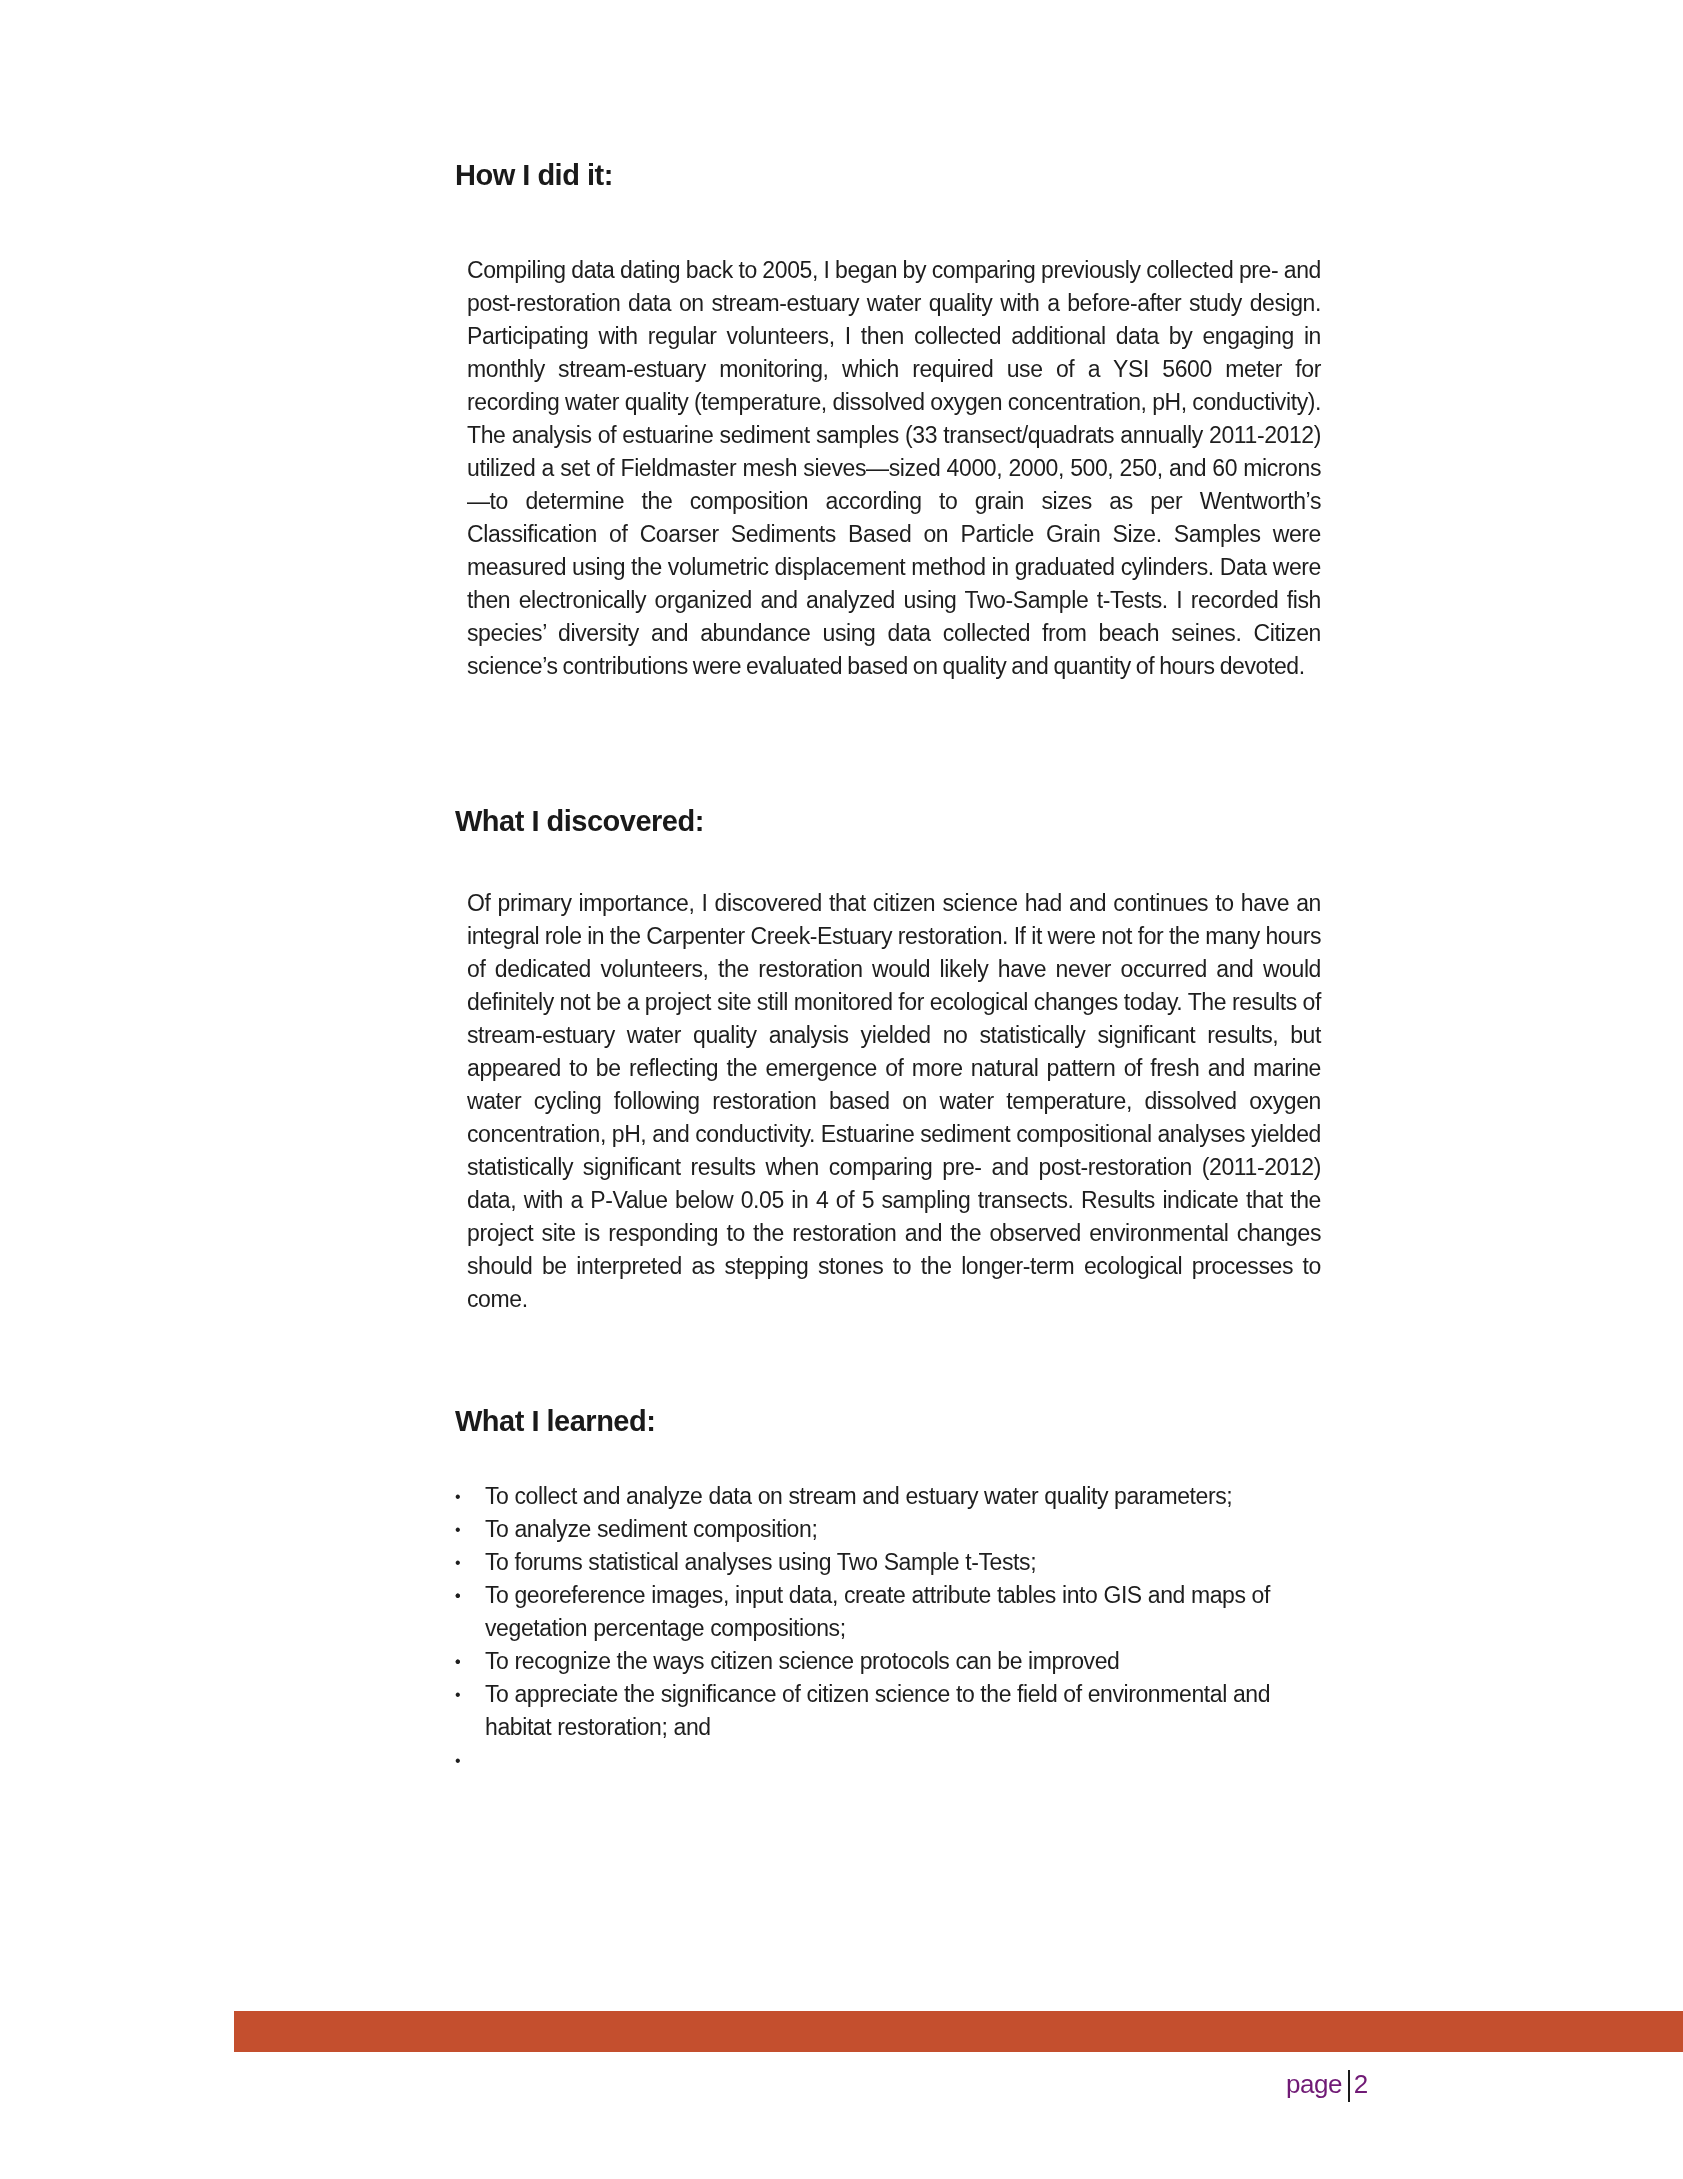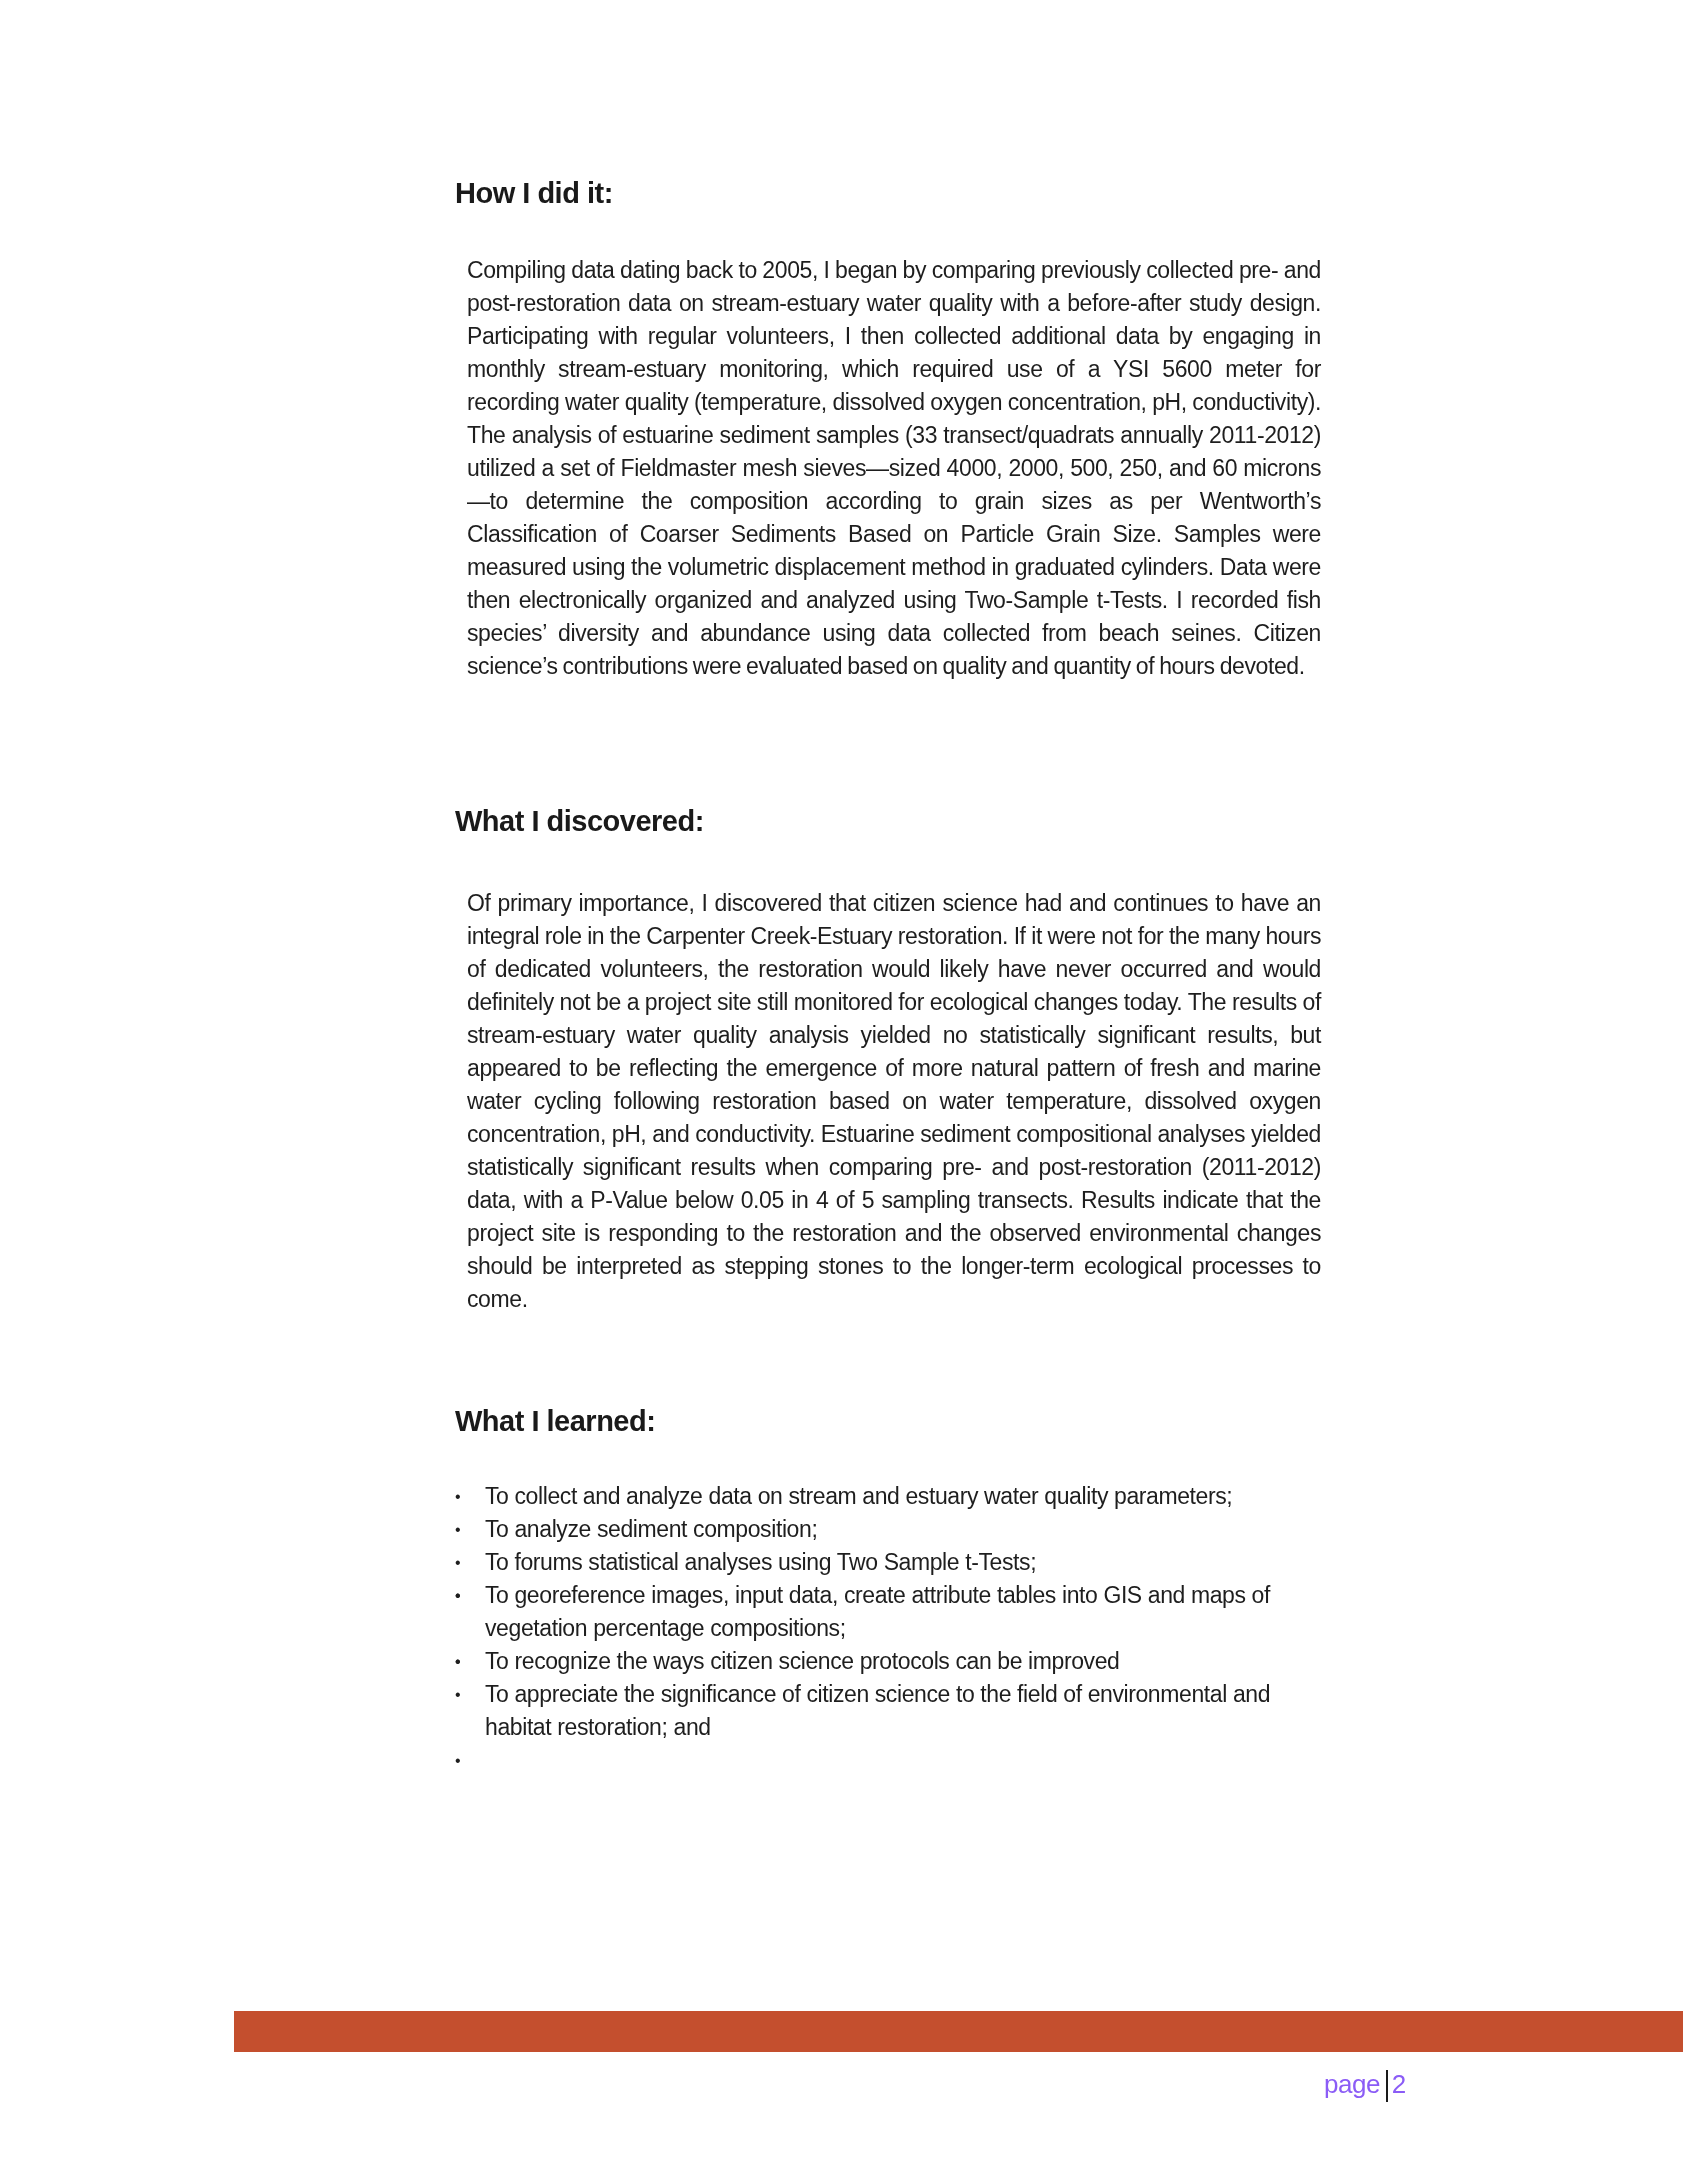--- a/index.html
+++ b/index.html
@@ -7,28 +7,28 @@
          font-family:"Liberation Sans", "DejaVu Sans", sans-serif; color:#1e1e1e; }
   .content { position:absolute; left:455px; width:854px; top:0; }
   h2 { position:absolute; left:0; margin:0; font-size:29px; font-weight:bold; letter-spacing:-0.5px; color:#1a1a1a; line-height:34px; }
   p.body { position:absolute; left:0; width:854px; margin:12px; font-size:23px; line-height:33px;
            text-align:justify; letter-spacing:-0.4px; word-spacing:-1px; }
   ul.learned { position:absolute; left:0; width:854px; margin:0; padding:0; list-style:none;
                font-size:23px; line-height:33px; letter-spacing:-0.4px; }
   ul.learned li { position:relative; padding-left:30px; }
   ul.learned li .bullet { position:absolute; left:0; top:0; font-size:16px; }
   .bar { position:absolute; left:234px; top:2011px; width:1449px; height:41px; background:#c44f2e; }
-  .pagenum { position:absolute; left:1324px; top:2069px; font-size:26px; color:#8b5cf6; letter-spacing:-0.5px; }
+  .pagenum { position:absolute; left:1286px; top:2069px; font-size:26px; color:#701a75; letter-spacing:-0.5px; }
   .pagenum .sep { display:inline-block; width:2px; height:32px; background:#1a1a1a; vertical-align:middle; margin:0 4px 0 6px; }
 </style>
 </head>
 <body>
 
 <div class="content">
-  <h2 style="top:176px">How I did it:</h2>
+  <h2 style="top:158px">How I did it:</h2>
   <p class="body" style="top:242px">Compiling data dating back to 2005, I began by comparing previously collected pre- and post-restoration data on stream-estuary water quality with a before-after study design. Participating with regular volunteers, I then collected additional data by engaging in monthly stream-estuary monitoring, which required use of a YSI 5600 meter for recording water quality (temperature, dissolved oxygen concentration, pH, conductivity). The analysis of estuarine sediment samples (33 transect/quadrats annually 2011-2012) utilized a set of Fieldmaster mesh sieves—sized 4000, 2000, 500, 250, and 60 microns—to determine the composition according to grain sizes as per Wentworth’s Classification of Coarser Sediments Based on Particle Grain Size. Samples were measured using the volumetric displace­ment method in graduated cylinders. Data were then electronically organized and analyzed using Two-Sample t-Tests. I recorded fish species’ diversity and abundance using data collected from beach seines. Citizen science’s contributions were evaluated based on quality and quantity of hours devoted.</p>
 
   <h2 style="top:804px">What I discovered:</h2>
   <p class="body" style="top:875px">Of primary importance, I discovered that citizen science had and continues to have an integral role in the Carpenter Creek-Estuary restoration. If it were not for the many hours of dedicated volunteers, the restoration would likely have never occurred and would definitely not be a project site still moni­tored for ecological changes today. The results of stream-estuary water quality analysis yielded no statistically significant results, but appeared to be reflecting the emergence of more natural pattern of fresh and marine water cycling following restoration based on water temperature, dissolved oxygen concentration, pH, and conductivity. Estuarine sediment composi­tional analyses yielded statistically significant results when comparing pre- and post-restoration (2011-2012) data, with a P-Value below 0.05 in 4 of 5 sampling transects. Results indicate that the project site is responding to the restoration and the observed environmental changes should be interpreted as stepping stones to the longer-term ecological processes to come.</p>
 
   <h2 style="top:1404px">What I learned:</h2>
   <ul class="learned" style="top:1480px">
     <li><span class="bullet">•</span><span>To collect and analyze data on stream and estuary water quality parameters;</span></li>
     <li><span class="bullet">•</span><span>To analyze sediment composition;</span></li>
     <li><span class="bullet">•</span><span>To forums statistical analyses using Two Sample t-Tests;</span></li>

